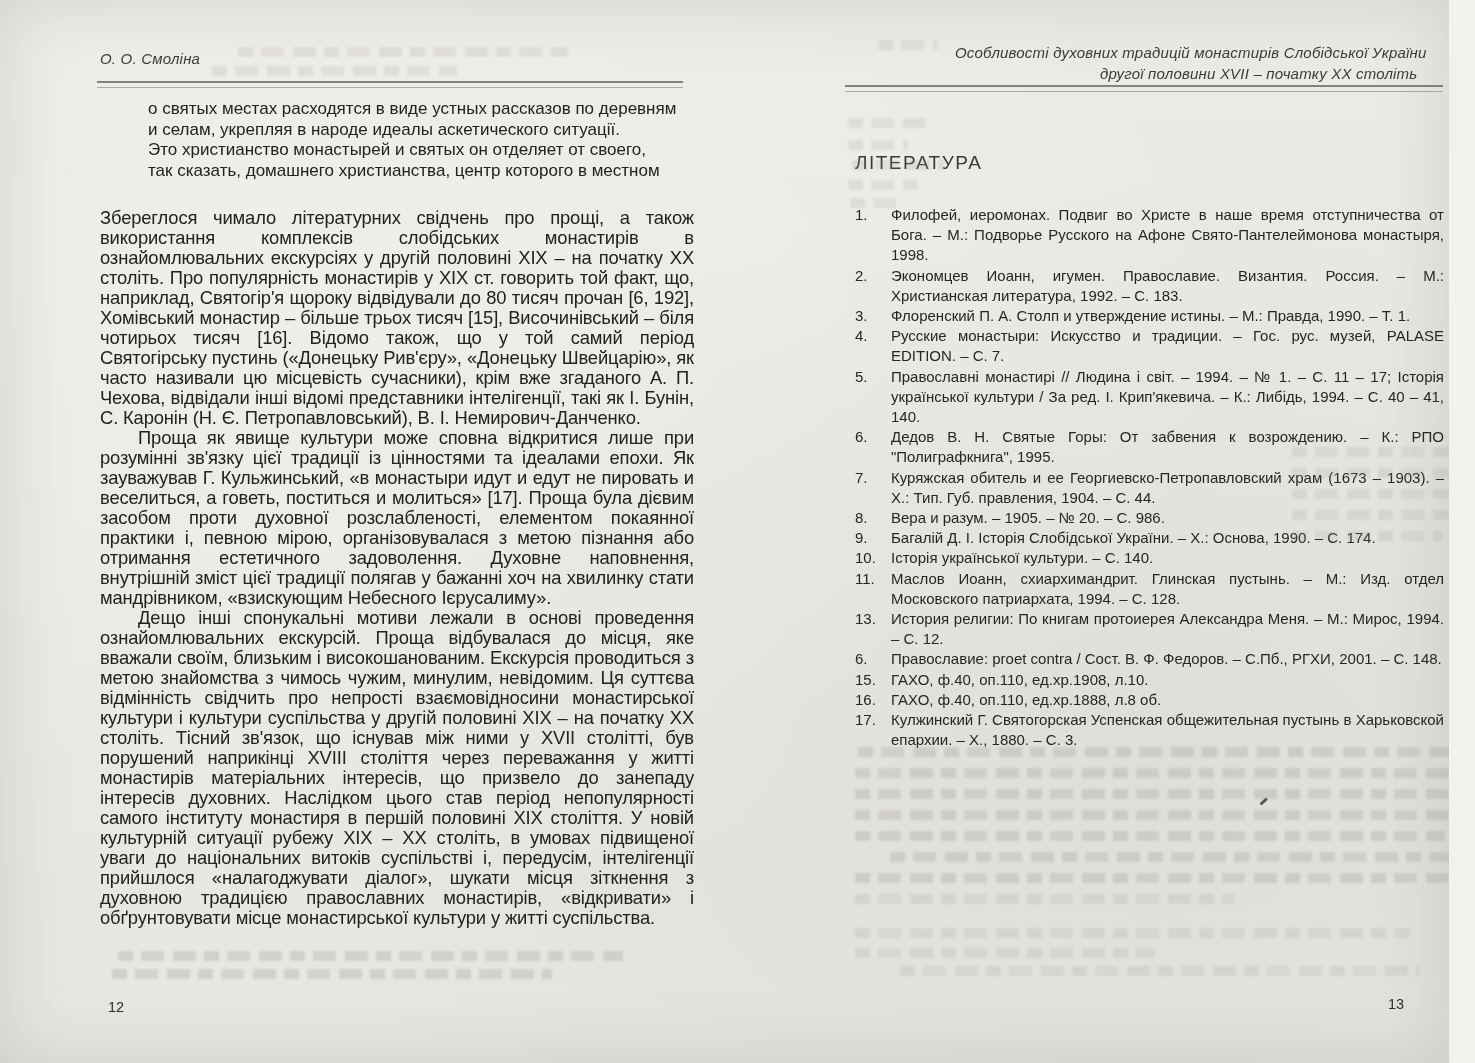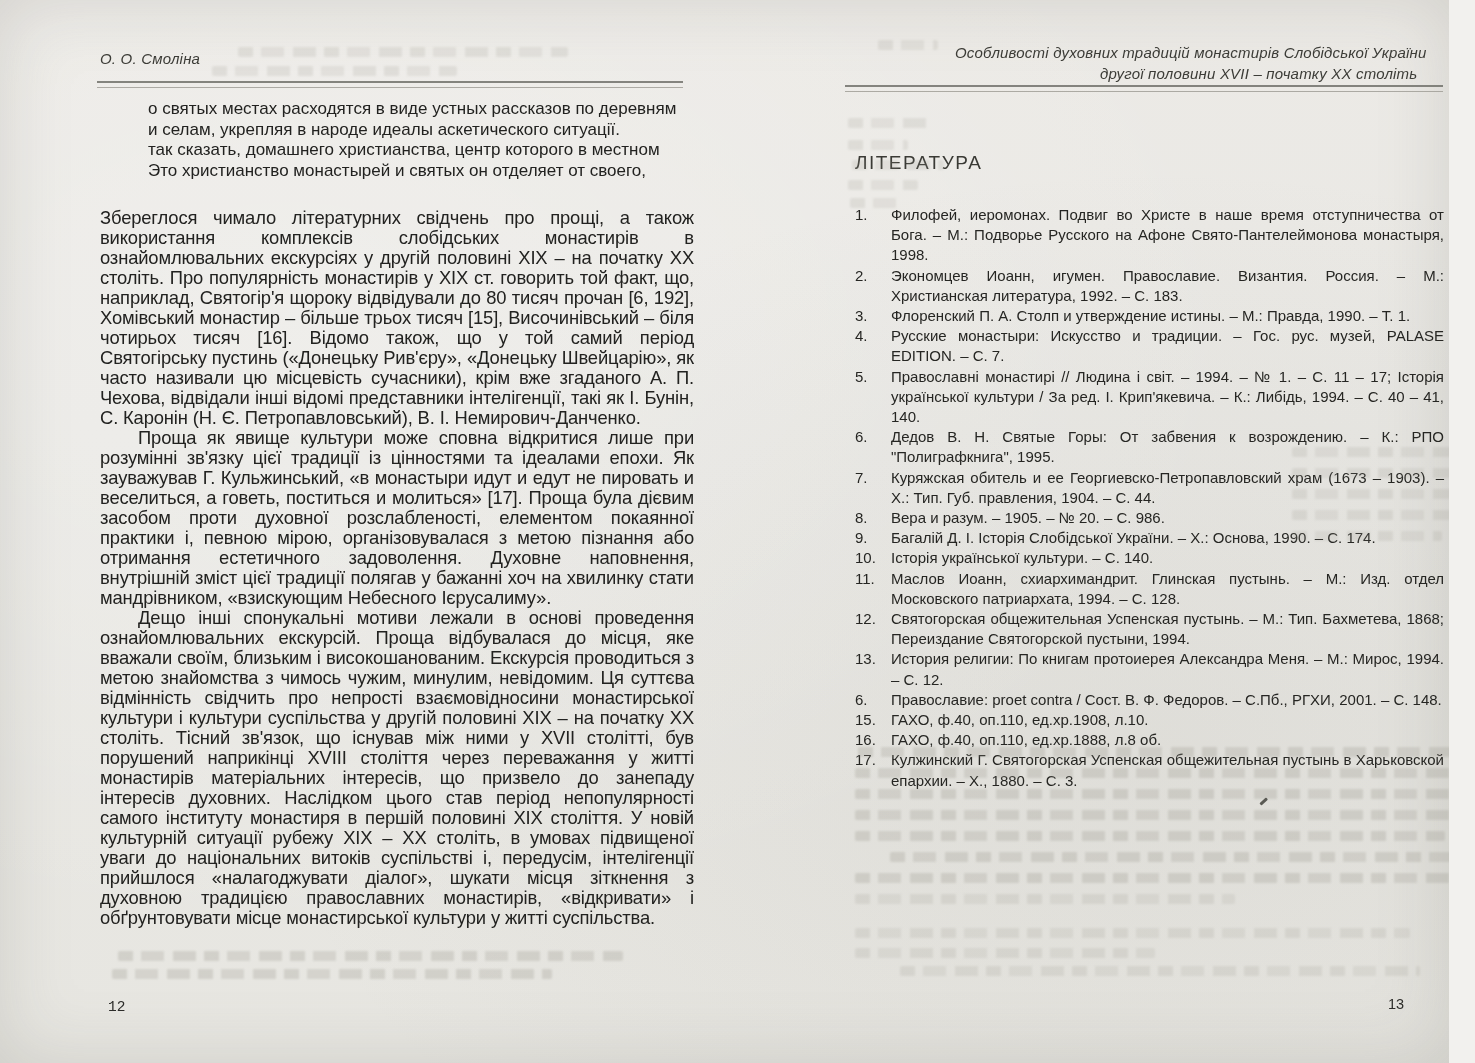--- a/index.html
+++ b/index.html
@@ -69,31 +69,31 @@
 <body>
 
 <div class="scan">
 
   <div class="running-head" style="left:100px;top:50px;">О. О. Смоліна</div>
   <div class="rule" style="left:97px;top:81px;width:586px;"></div>
 
   <div class="quote">
     <div>о святых местах расходятся в виде устных рассказов по деревням</div>
     <div>и селам, укрепляя в народе идеалы аскетического ситуації.</div>
+    <div>Это христианство монастырей и святых он отделяет от своего,</div>
     <div>так сказать, домашнего христианства, центр которого в местном</div>
-    <div>Это христианство монастырей и святых он отделяет от своего,</div>
   </div>
 
   <div class="bodycol">
     <p>Збереглося чимало літературних свідчень про прощі, а також використання комплексів слобідських монастирів в ознайомлювальних екскурсіях у другій половині XIX – на початку XX століть. Про популярність монастирів у XIX ст. говорить той факт, що, наприклад, Святогір'я щороку відвідували до 80 тисяч прочан [6, 192], Хомівський монастир – більше трьох тисяч [15], Височинівський – біля чотирьох тисяч [16]. Відомо також, що у той самий період Святогірську пустинь («Донецьку Рив'єру», «Донецьку Швейцарію», як часто називали цю місцевість сучасники), крім вже згаданого А. П. Чехова, відвідали інші відомі представники інтелігенції, такі як І. Бунін, С. Каронін (Н. Є. Петропавловський), В. І. Немирович-Данченко.</p>
     <p class="indent">Проща як явище культури може сповна відкритися лише при розумінні зв'язку цієї традиції із цінностями та ідеалами епохи. Як зауважував Г. Кульжинський, «в монастыри идут и едут не пировать и веселиться, а говеть, поститься и молиться» [17]. Проща була дієвим засобом проти духовної розслабленості, елементом покаянної практики і, певною мірою, організовувалася з метою пізнання або отримання естетичного задоволення. Духовне наповнення, внутрішній зміст цієї традиції полягав у бажанні хоч на хвилинку стати мандрівником, «взискующим Небесного Ієрусалиму».</p>
     <p class="indent">Дещо інші спонукальні мотиви лежали в основі проведення ознайомлювальних екскурсій. Проща відбувалася до місця, яке вважали своїм, близьким і високошанованим. Екскурсія проводиться з метою знайомства з чимось чужим, минулим, невідомим. Ця суттєва відмінність свідчить про непрості взаємовідносини монастирської культури і культури суспільства у другій половині XIX – на початку XX століть. Тісний зв'язок, що існував між ними у XVII столітті, був порушений наприкінці XVIII століття через переважання у житті монастирів матеріальних інтересів, що призвело до занепаду інтересів духовних. Наслідком цього став період непопулярності самого інституту монастиря в першій половині XIX століття. У новій культурній ситуації рубежу XIX – XX століть, в умовах підвищеної уваги до національних витоків суспільстві і, передусім, інтелігенції прийшлося «налагоджувати діалог», шукати місця зіткнення з духовною традицією православних монастирів, «відкривати» і обґрунтовувати місце монастирської культури у житті суспільства.</p>
   </div>
 
-  <div class="page-num" style="left:108px;top:999px;font-family:Liberation Mono, monospace;">12</div>
+  <div class="page-num" style="left:108px;top:999px;">12</div>
 
   <div class="ghost faint" style="left:238px;top:47px;width:330px;"></div>
   <div class="ghost faint" style="left:212px;top:66px;width:245px;"></div>
   <div class="ghost" style="left:118px;top:951px;width:505px;"></div>
   <div class="ghost" style="left:112px;top:969px;width:440px;"></div>
 
   <div class="running-head" style="left:955px;top:44px;">Особливості духовних традицій монастирів Слобідської України</div>
   <div class="running-head" style="left:1100px;top:65px;">другої половини XVII – початку XX століть</div>
   <div class="rule" style="left:845px;top:85px;width:598px;"></div>
 
@@ -138,24 +138,20 @@
       </div>
     <div class="ref-row">
         <span class="ref-num">10.</span>
         <span class="ref-text">Історія української культури. – С. 140.</span>
       </div>
     <div class="ref-row">
         <span class="ref-num">11.</span>
         <span class="ref-text">Маслов Иоанн, схиархимандрит. Глинская пустынь. – М.: Изд. отдел Московского патриархата, 1994. – С. 128.</span>
       </div>
     <div class="ref-row">
-        <span class="ref-num">12.</span>
-        <span class="ref-text">Святогорская общежительная Успенская пустынь. – М.: Тип. Бахметева, 1868; Переиздание Святогорской пустыни, 1994.</span>
-      </div>
-    <div class="ref-row">
         <span class="ref-num">13.</span>
         <span class="ref-text">История религии: По книгам протоиерея Александра Меня. – М.: Мирос, 1994. – С. 12.</span>
       </div>
     <div class="ref-row">
         <span class="ref-num">6.</span>
         <span class="ref-text">Православие: proet contra / Сост. В. Ф. Федоров. – С.Пб., РГХИ, 2001. – С. 148.</span>
       </div>
     <div class="ref-row">
         <span class="ref-num">15.</span>
         <span class="ref-text">ГАХО, ф.40, оп.110, ед.хр.1908, л.10.</span>

